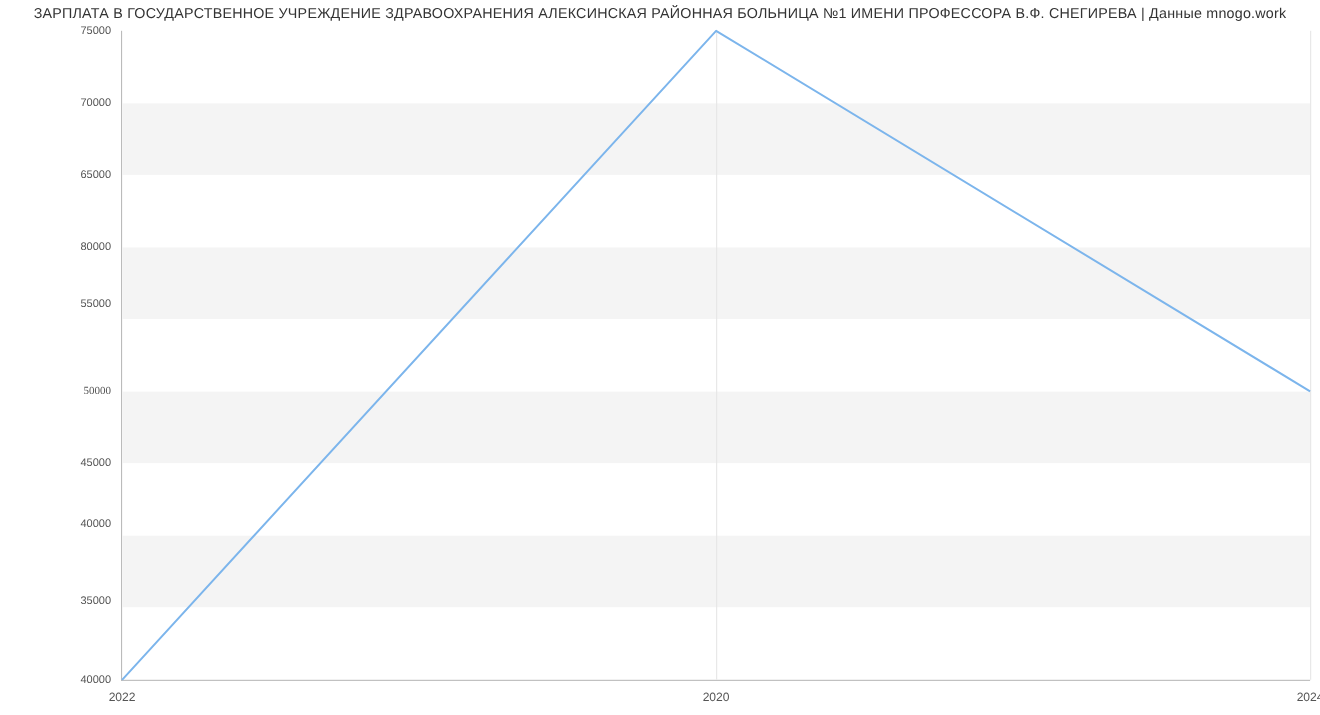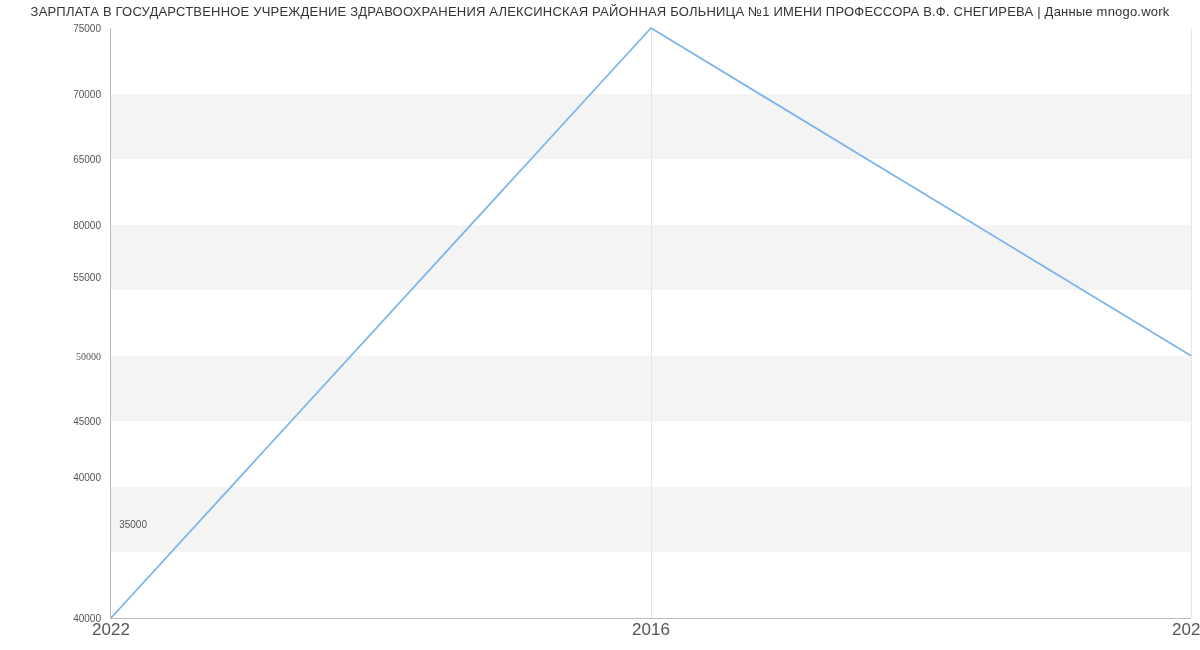--- a/index.html
+++ b/index.html
@@ -54,21 +54,21 @@
     position: absolute;
     left: -10px;
     transform: translate(-100%, -50%);
     font-size: 10px;
     color: #555;
   }
   .x-tick {
     position: absolute;
     bottom: -22px;
     transform: translateX(-50%);
-    font-size: 17px;
+    font-size: 11px;
     color: #555;
   }
   svg.line {
     position: absolute;
     left: 0;
     top: 0;
     width: 100%;
     height: 100%;
     overflow: visible;
   }
@@ -83,31 +83,31 @@
 <body>
 
 <div class="chart-container">
   <div class="title">ЗАРПЛАТА В ГОСУДАРСТВЕННОЕ УЧРЕЖДЕНИЕ ЗДРАВООХРАНЕНИЯ АЛЕКСИНСКАЯ РАЙОННАЯ БОЛЬНИЦА №1 ИМЕНИ ПРОФЕССОРА В.Ф. СНЕГИРЕВА | Данные mnogo.work</div>
   <div class="plot-area" id="plot">
       <div class="band" style="top: 458.889px; height: 65.5556px;"></div>
       <div class="band" style="top: 327.778px; height: 65.5556px;"></div>
       <div class="band" style="top: 196.667px; height: 65.5556px;"></div>
       <div class="band" style="top: 65.5556px; height: 65.5556px;"></div>
       <div class="y-tick" style="top: 590px;">40000</div>
-      <div class="y-tick" style="top: 496px; margin-left: 46px;">35000</div>
+      <div class="y-tick" style="top: 519px;">35000</div>
       <div class="y-tick" style="top: 449px;">40000</div>
       <div class="y-tick" style="top: 393.333px; text-align: right;">45000</div>
       <div class="y-tick" style="top: 327.778px; font-family: Liberation Serif, serif;">50000</div>
       <div class="y-tick" style="top: 249px;">55000</div>
       <div class="y-tick" style="top: 196.667px;">80000</div>
       <div class="y-tick" style="top: 131.111px;">65000</div>
       <div class="y-tick" style="top: 65.5556px;">70000</div>
       <div class="y-tick" style="top: 0px;">75000</div>
       <div class="x-tick" style="left: 0px;">2022</div>
       <div class="vgrid" style="left: 540px;"></div>
-      <div class="x-tick" style="left: 540px;">2016</div>
+      <div class="x-tick" style="left: 540px;">2020</div>
       <div class="vgrid" style="left: 1080px;"></div>
       <div class="x-tick" style="left: 1080px;">2024</div>
       <svg class="line" viewBox="0 0 1080 590" preserveAspectRatio="none">
         <polyline points="0,590 540,0 1080,327.77777777777777" stroke="#7cb5ec"></polyline>
       </svg>
     </div>
 </div>
 
 </body></html>

